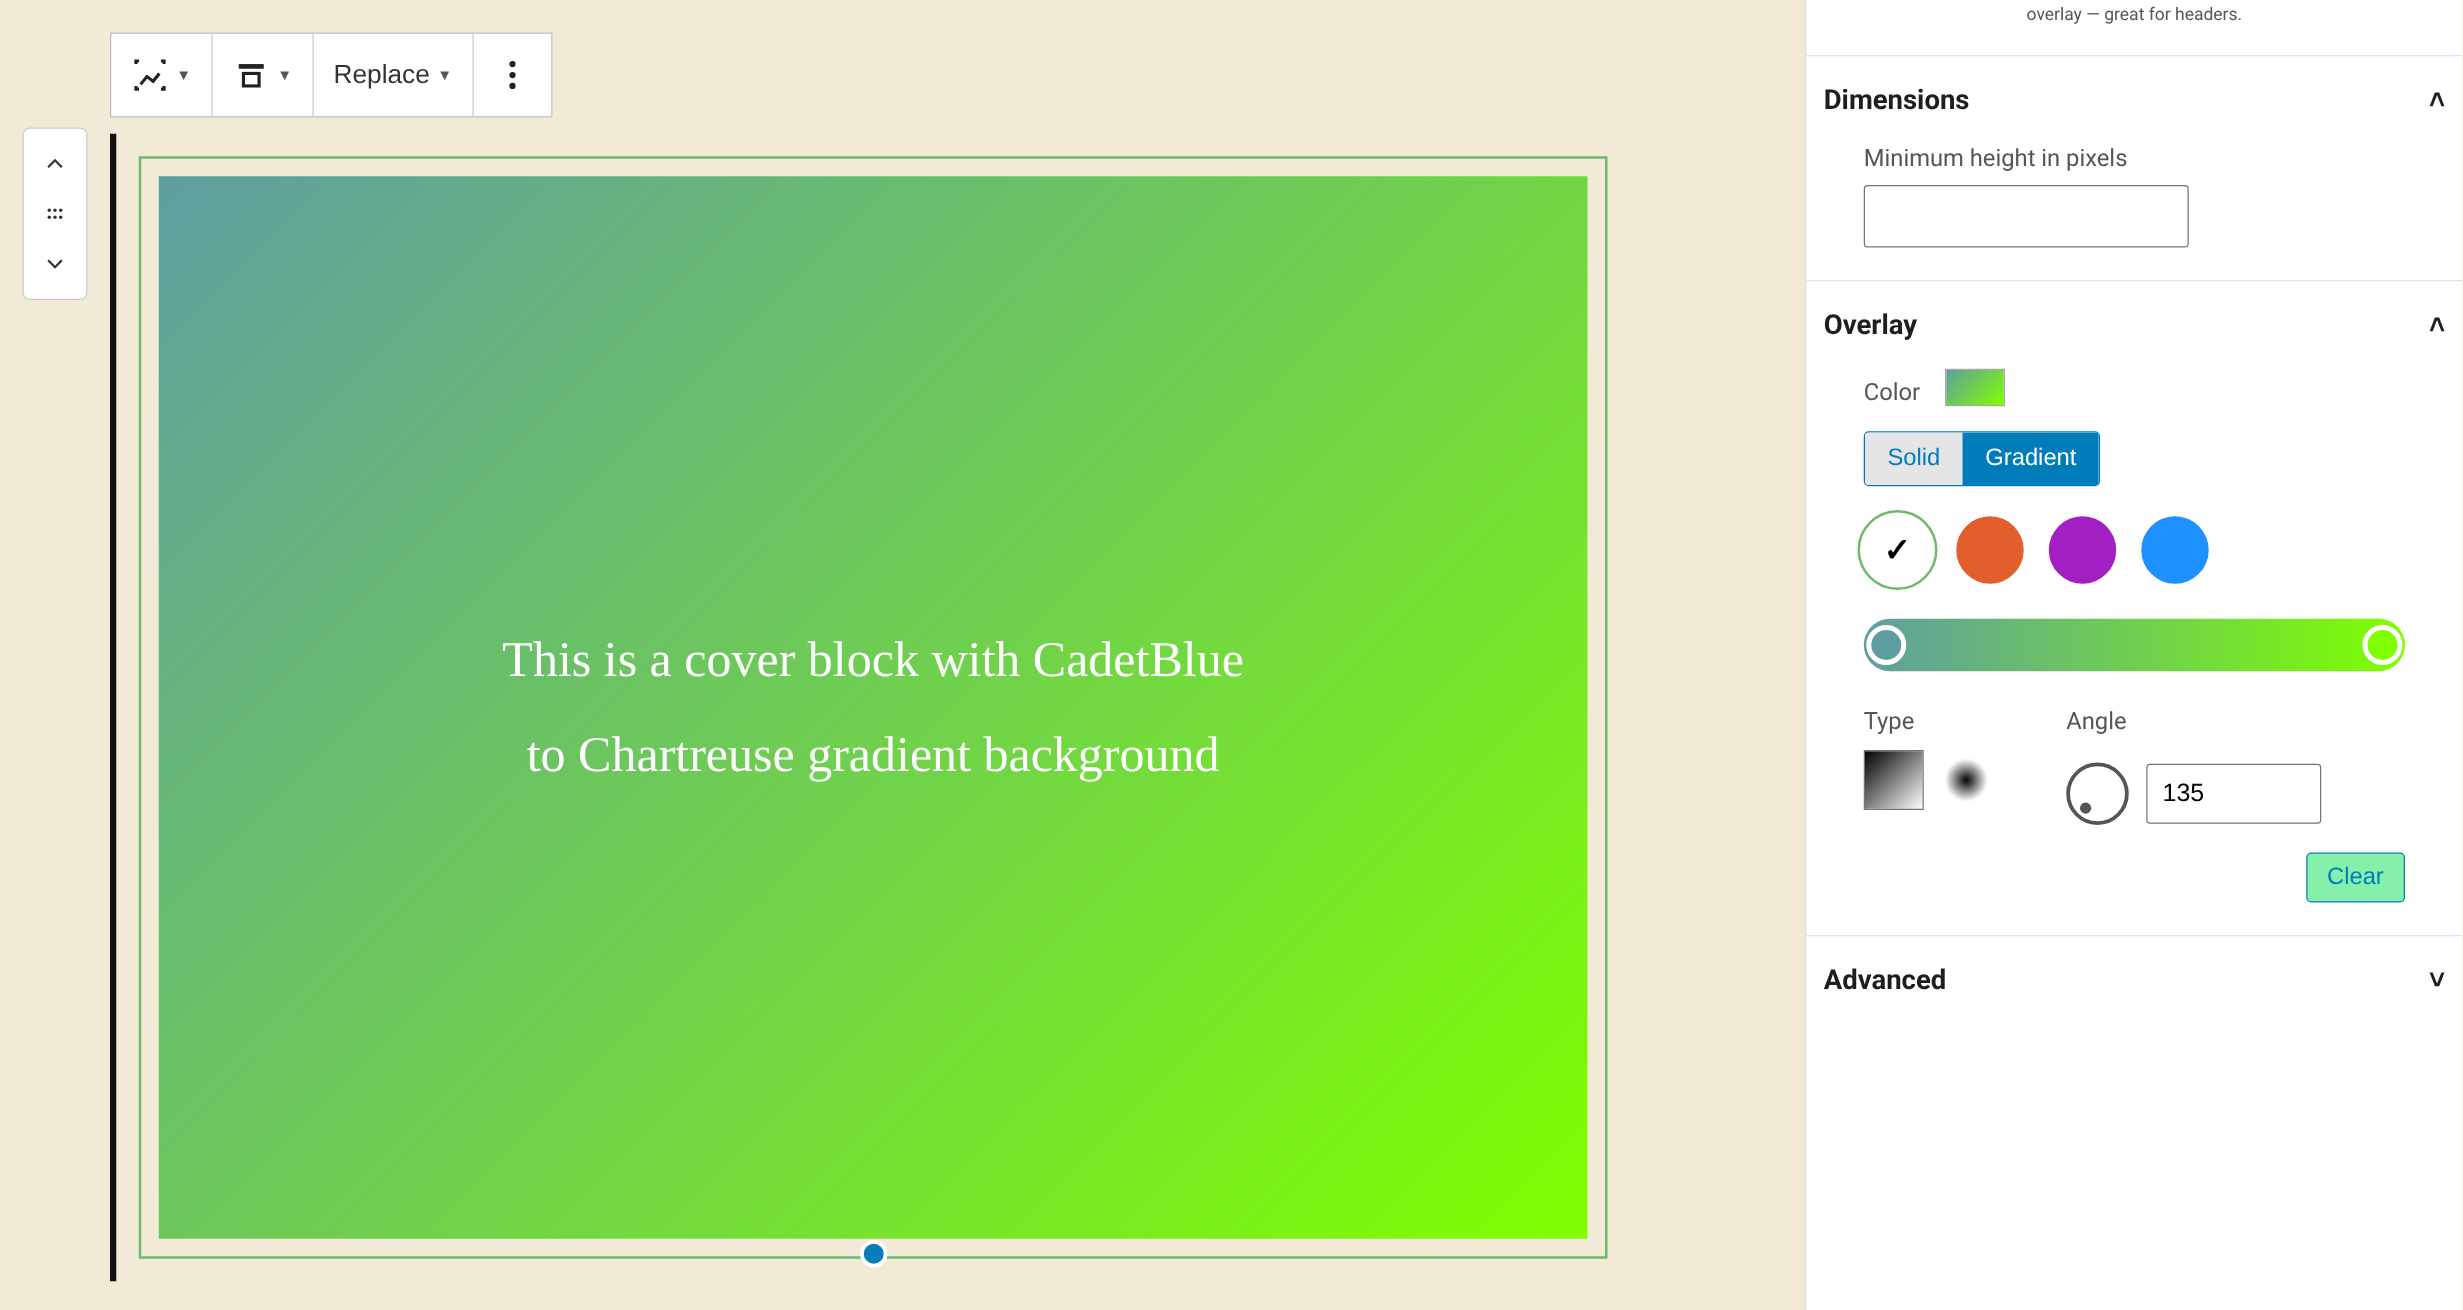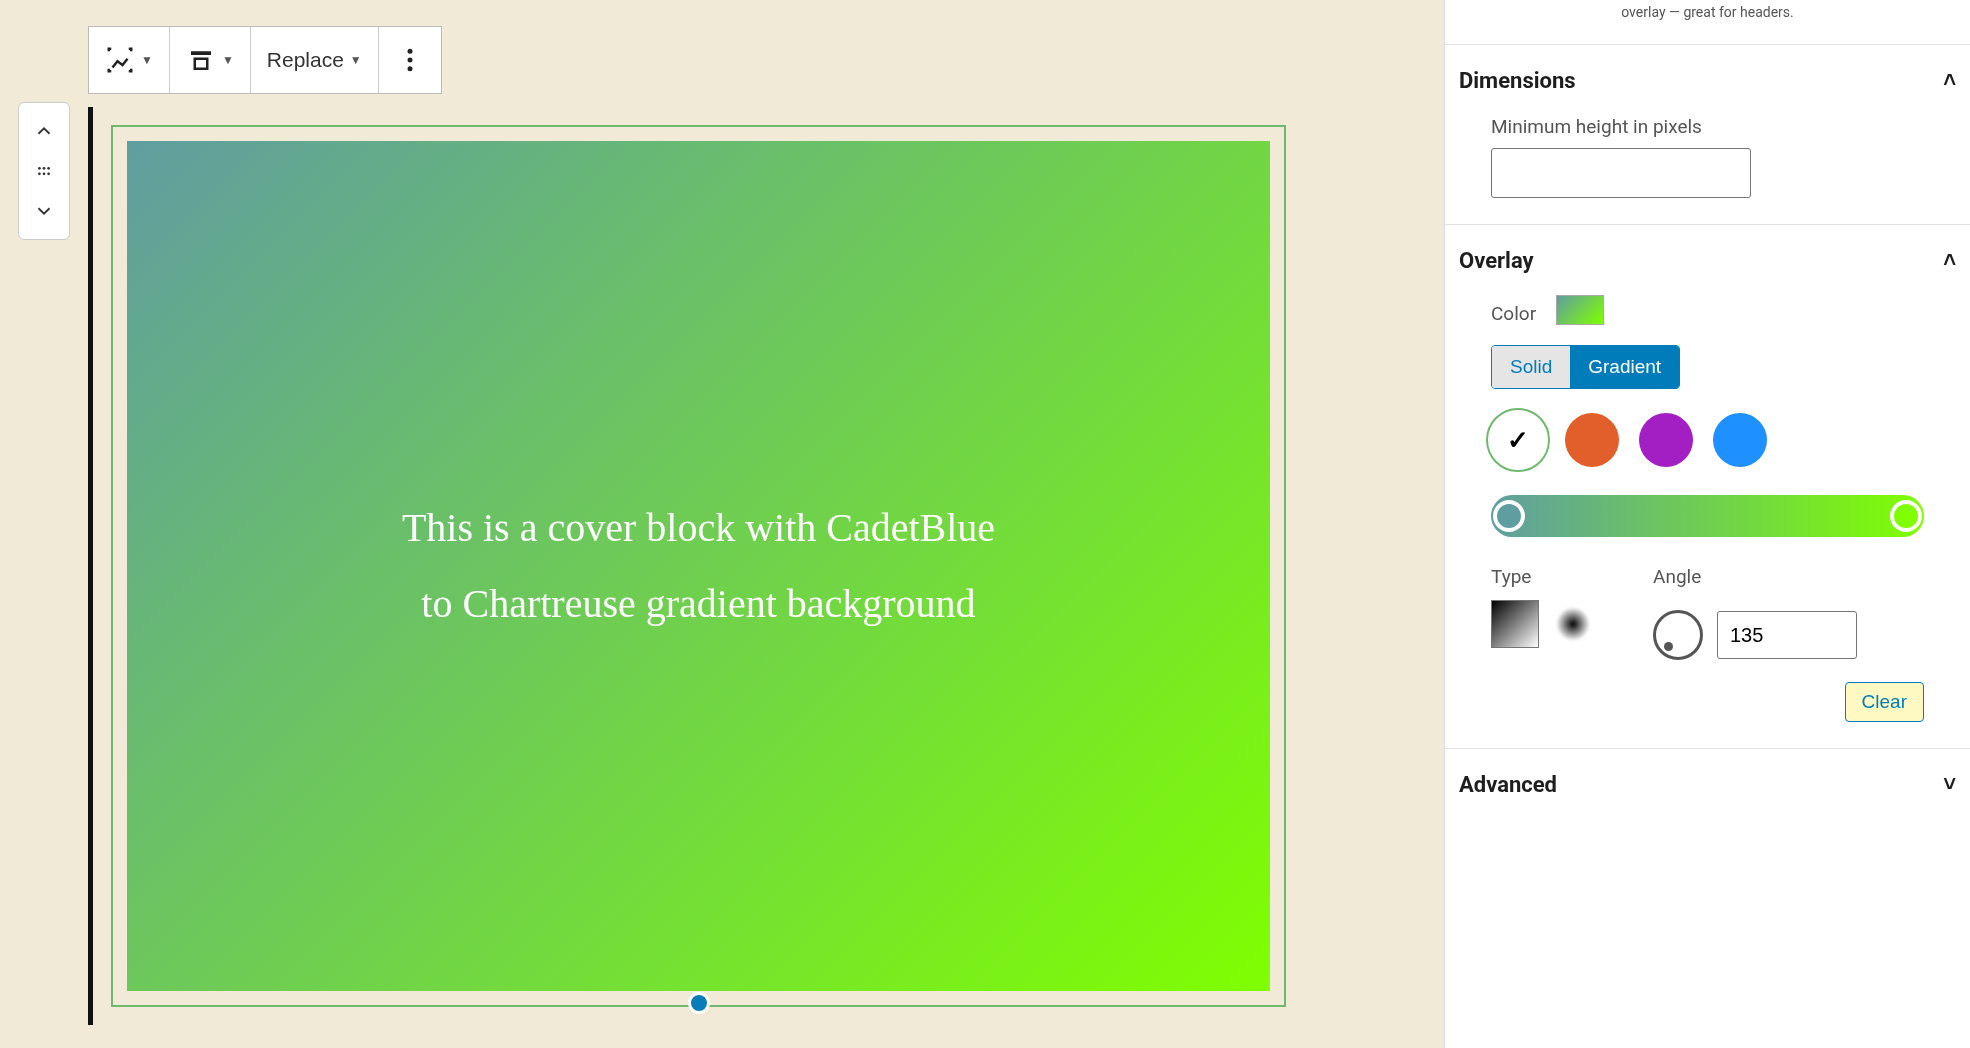--- a/index.html
+++ b/index.html
@@ -292,21 +292,21 @@
   height: 48px;
   width: 140px;
   padding: 0 12px;
   font-size: 20px;
   border-radius: 3px;
 }
 
 .clear-row { text-align: right; }
 .clear-btn {
   border: 1px solid #007cba;
-  background: #fef9c3;
+  background: #86efac;
   color: #007cba;
   padding: 8px 16px;
   font-size: 19px;
   border-radius: 4px;
   cursor: pointer;
 }
 </style>
 </head>
 <body>
 

